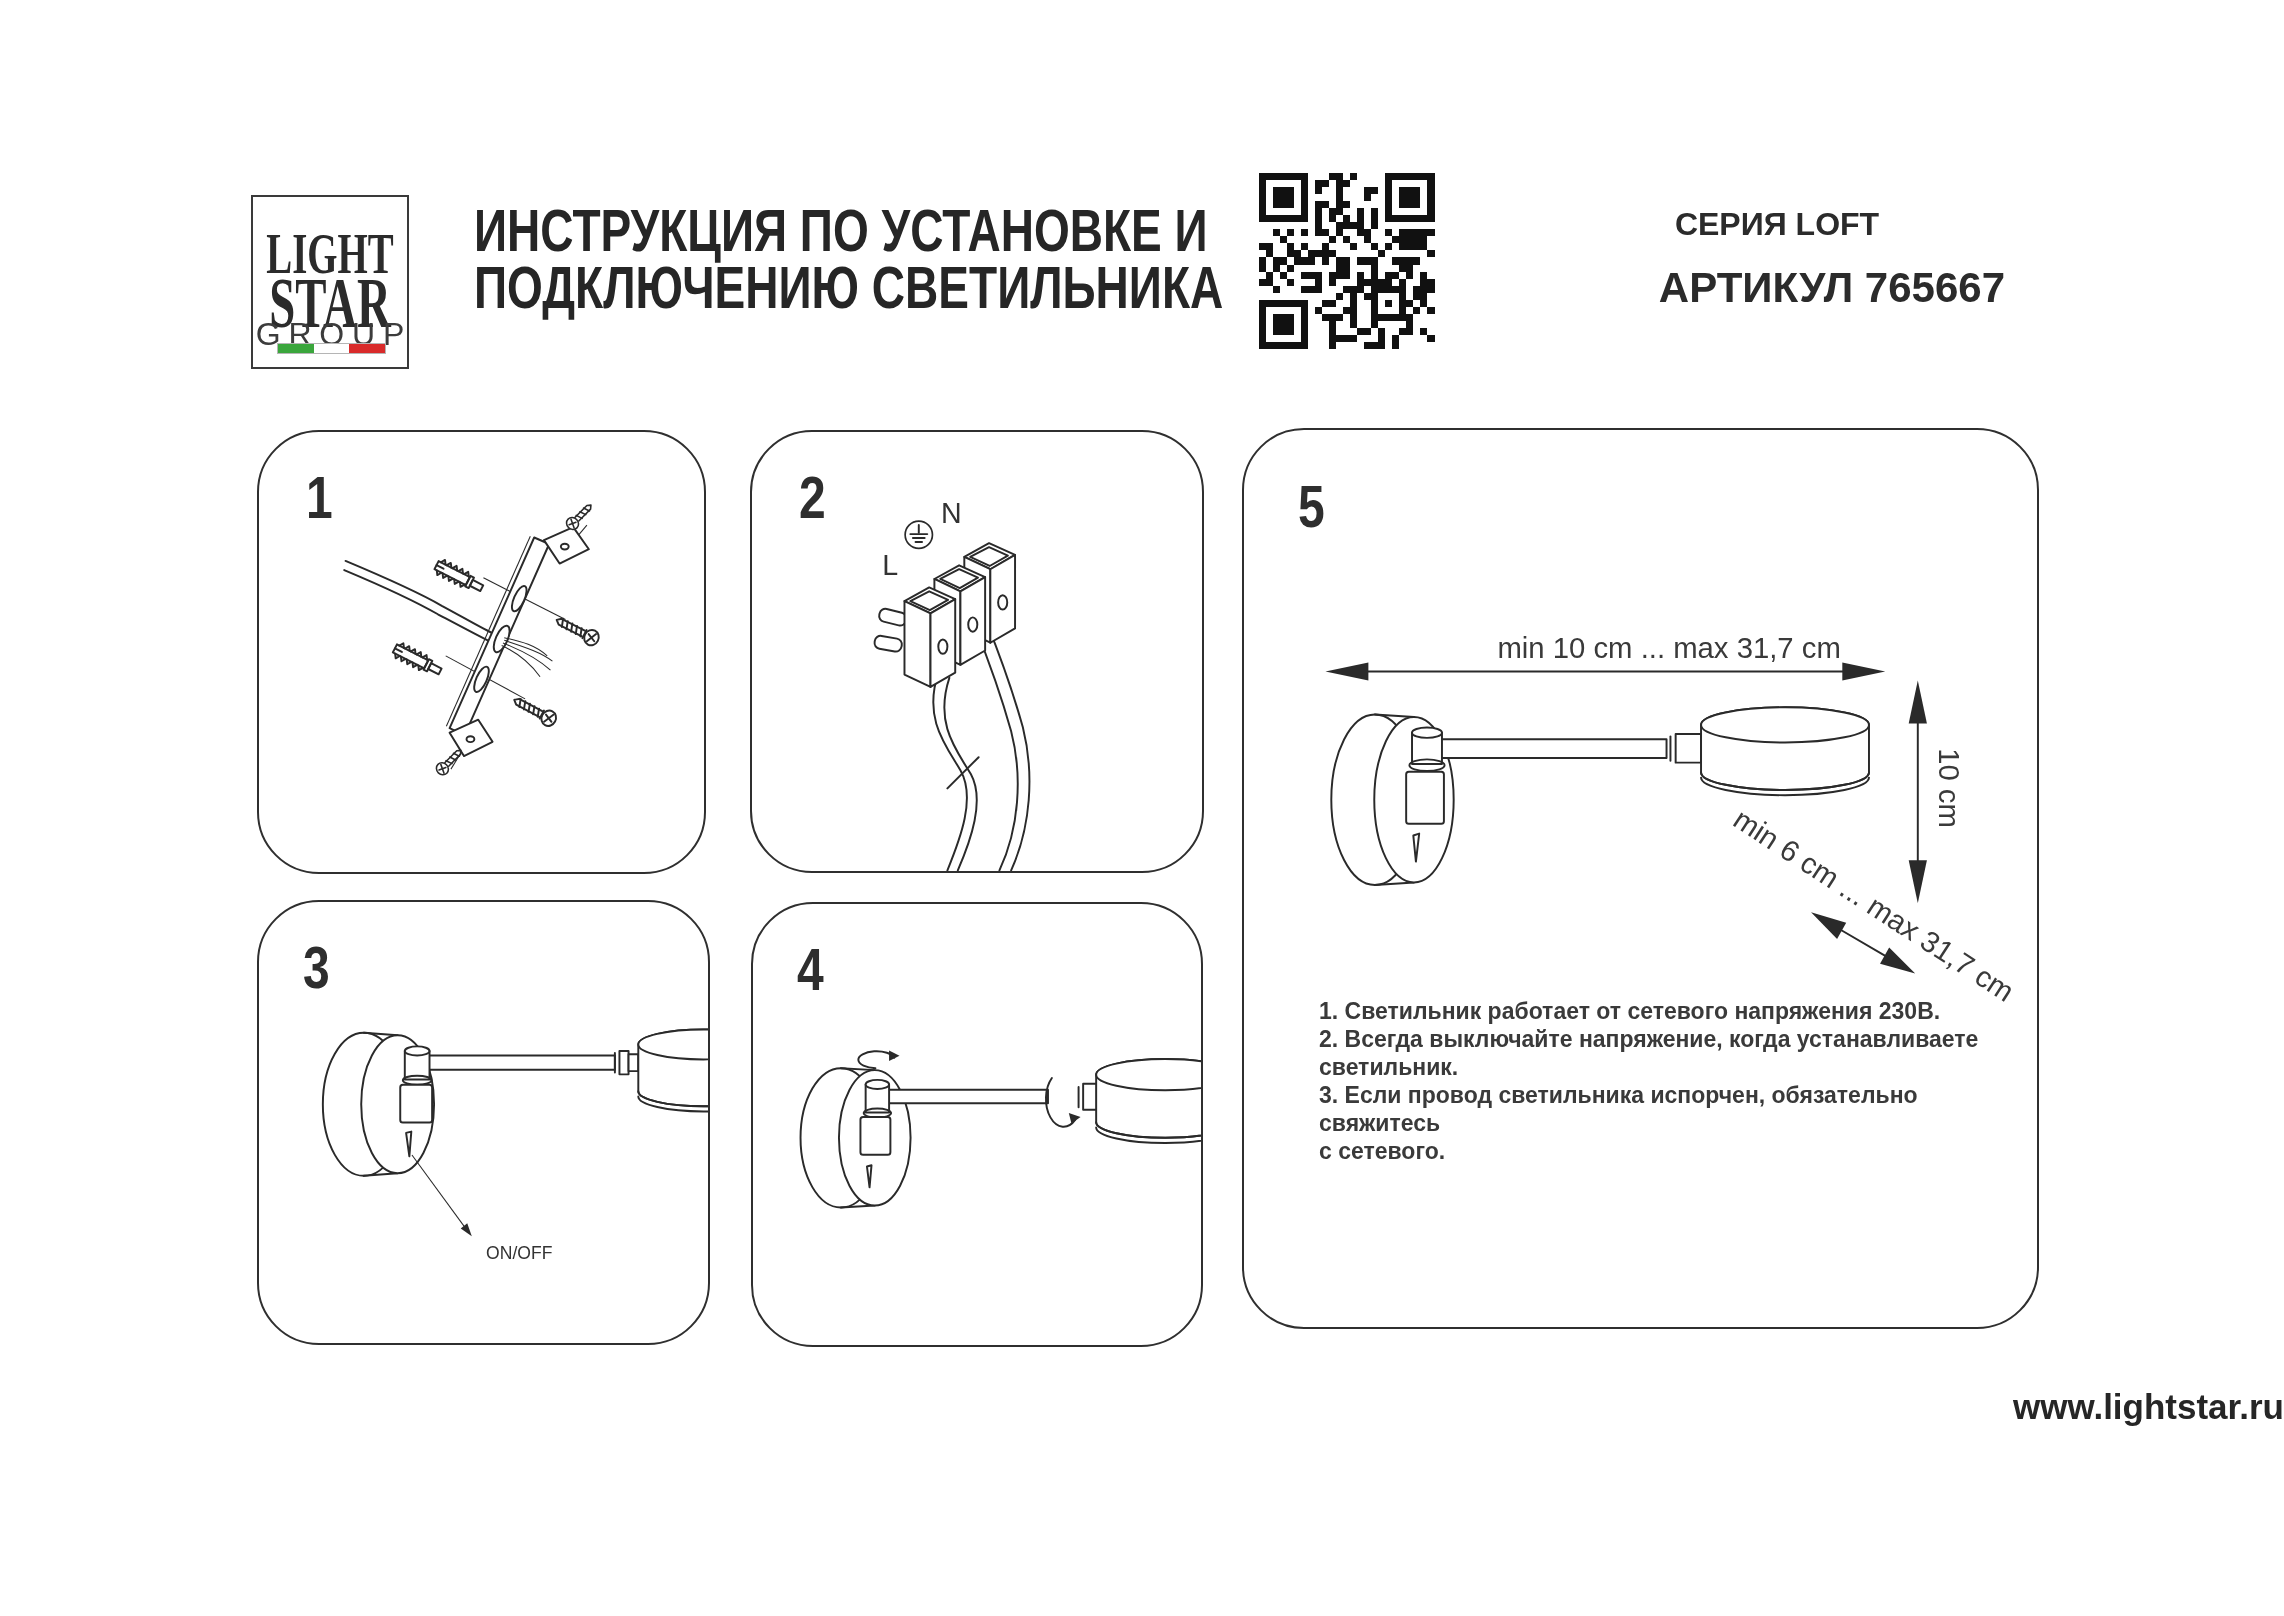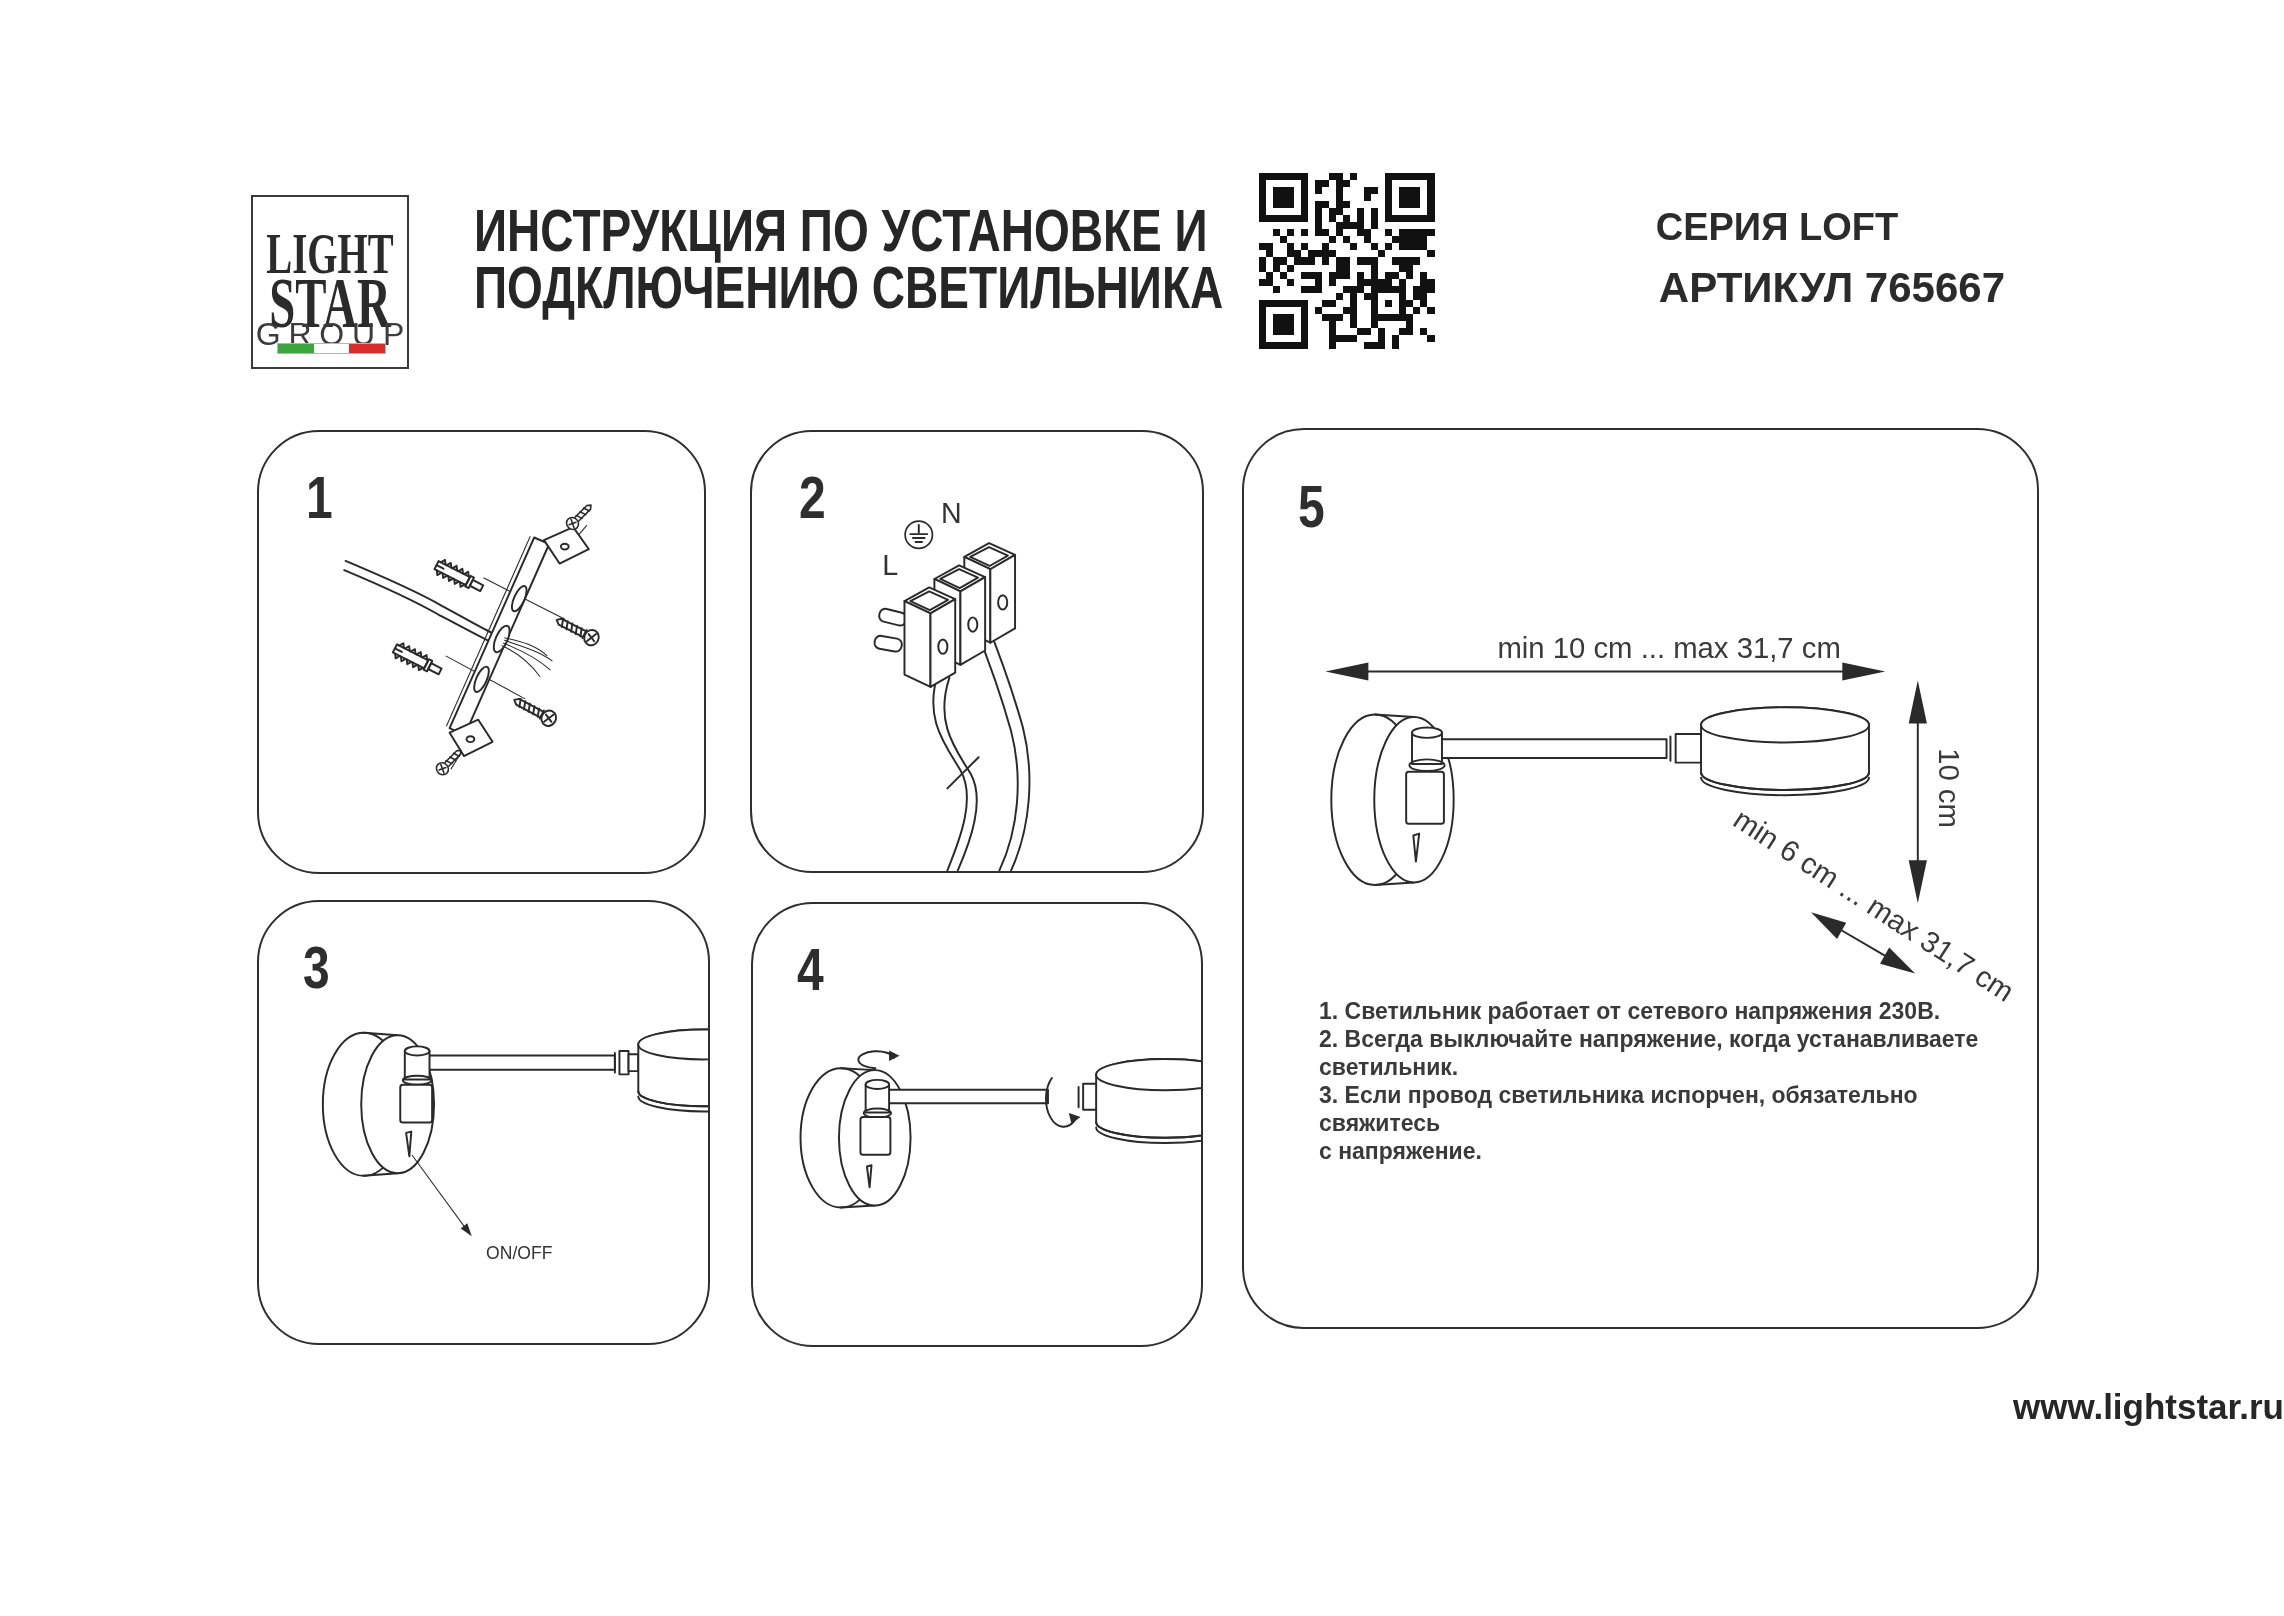--- a/index.html
+++ b/index.html
@@ -17,21 +17,21 @@
               font-size:32px;letter-spacing:7.8px;text-indent:7.8px;color:#3c3c3c;white-space:nowrap;}
   .logo-flag{position:absolute;left:25px;top:147px;width:107px;height:8.5px;display:flex;
              outline:0.7px solid #b5b5b5;}
   .logo-flag span{flex:1;}
 
   .title{position:absolute;left:474px;top:203px;font-weight:bold;font-size:59px;
          line-height:57px;color:#262626;transform:scaleX(0.78);transform-origin:left top;
          white-space:nowrap;}
 
   .series{position:absolute;left:1549px;top:206px;width:456px;text-align:center;
-          font-weight:bold;font-size:38px;color:#2b2b2b;}
+          font-weight:bold;font-size:32px;color:#2b2b2b;}
   .article{position:absolute;left:1549px;top:264px;width:456px;text-align:right;
            font-weight:bold;font-size:42px;color:#2b2b2b;}
 
   #qr-svg{position:absolute;left:1258px;top:173px;}
 
   
   .panel{position:absolute;border:2px solid #2f2f2f;border-radius:62px;background:#fff;overflow:hidden;}
   .p1{left:257px;top:430px;width:445px;height:440px;}
   .p2{left:750px;top:430px;width:450px;height:439px;}
   .p3{left:257px;top:900px;width:449px;height:441px;}
@@ -651,19 +651,19 @@
         <ellipse class="lnw" cx="2738" cy="1110" rx="129" ry="27"></ellipse>
         <path class="ln" d="M2609,1183 A129,27 0 0 0 2867,1183"></path>
         <path class="ln" d="M2609,1191 A129,27 0 0 0 2867,1191"></path>
       </g>
     </svg>
 
     <div class="notes">
       <div>1. Светильник работает от сетевого напряжения 230В.</div>
       <div>2. Всегда выключайте напряжение, когда устанавливаете светильник.</div>
       <div>3. Если провод светильника испорчен, обязательно свяжитесь</div>
-      <div>с напряжение.</div>
+      <div>с сетевого.</div>
     </div>
   </div>
 
   <div class="footer">www.lightstar.ru</div>
 </div>
 
 
 </body></html>

